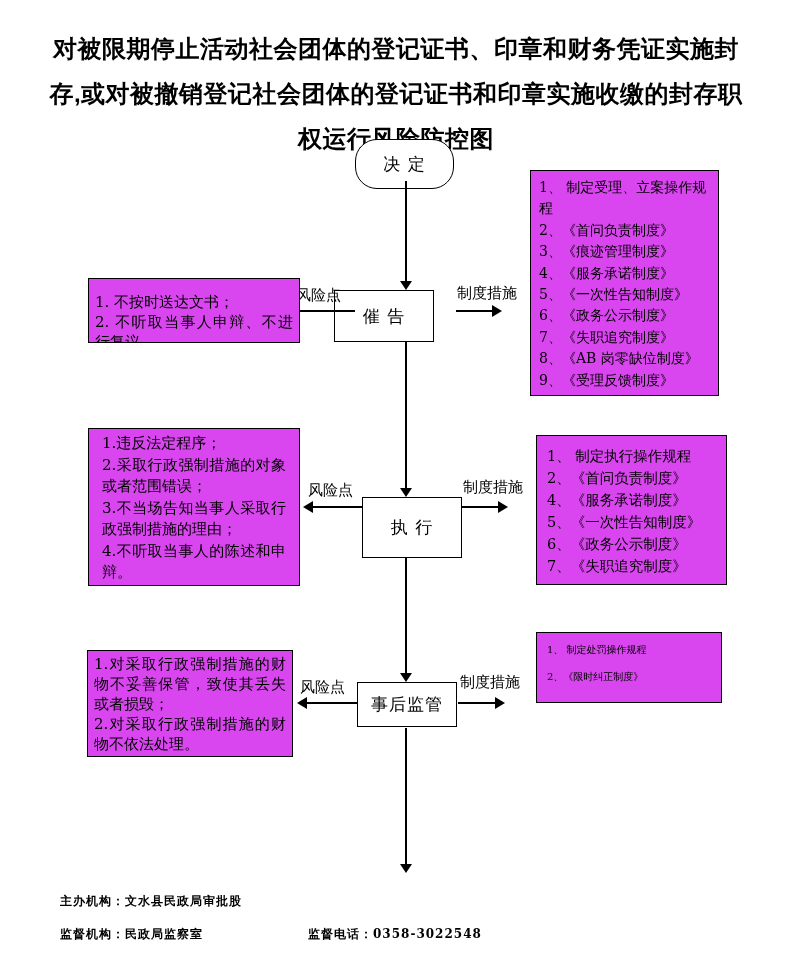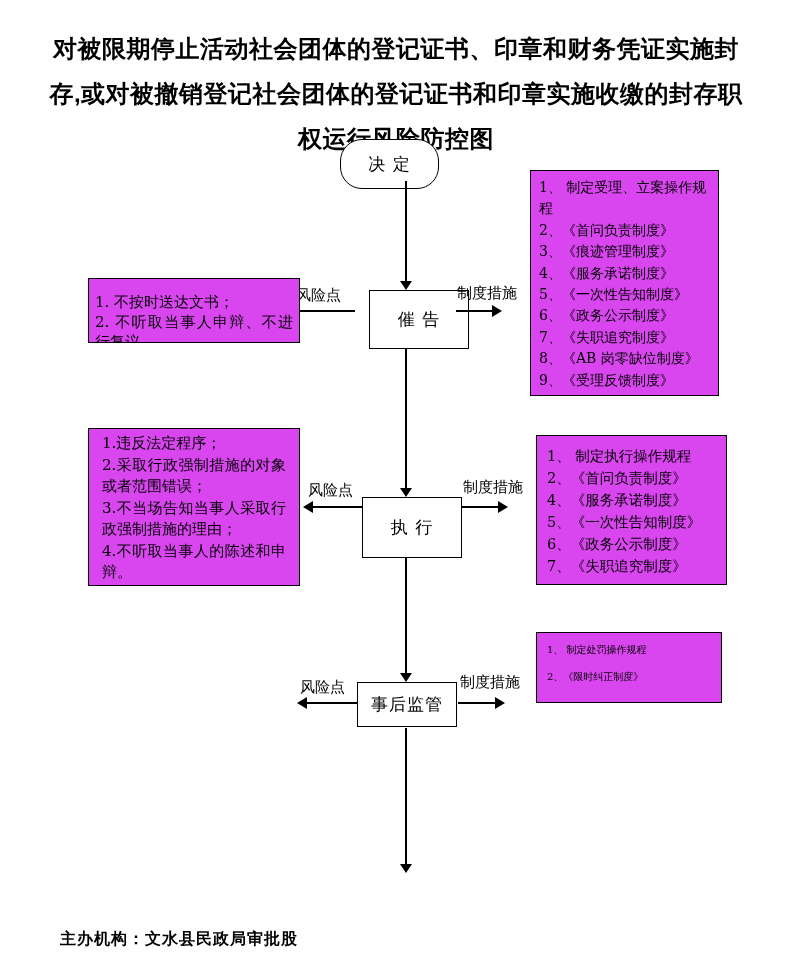--- a/index.html
+++ b/index.html
@@ -34,37 +34,37 @@
   .h-arrow.head-left::before {
     content:""; position:absolute; left:-10px; top:-5px;
     border-top:6px solid transparent; border-bottom:6px solid transparent;
     border-right:10px solid #000;
   }
   .h-arrow.head-right::after {
     content:""; position:absolute; right:-10px; top:-5px;
     border-top:6px solid transparent; border-bottom:6px solid transparent;
     border-left:10px solid #000;
   }
-  .footer-line { position:absolute; font-size:16px; font-weight:bold; letter-spacing:1px;margin-top:36px; }
+  .footer-line { position:absolute; font-size:12px; font-weight:bold; letter-spacing:1px; }
 </style>
 </head>
 <body>
 
 <div class="page">
 
   <div class="title">对被限期停止活动社会团体的登记证书、印章和财务凭证实施封存,或对被撤销登记社会团体的登记证书和印章实施收缴的封存职权运行风险防控图</div>
 
-  <div class="node oval" style="left:340px;top:139px;width:99px;height:50px">决 定</div>
+  <div class="node oval" style="left:355px;top:139px;width:99px;height:50px">决 定</div>
 
   <div class="v-arrow" style="left:405px;top:181px;height:100px"></div>
   <div class="v-arrow" style="left:405px;top:336px;height:152px"></div>
   <div class="v-arrow" style="left:405px;top:546px;height:127px"></div>
   <div class="v-arrow" style="left:405px;top:728px;height:136px"></div>
 
-  <div class="node" style="left:369px;top:290px;width:100px;height:59px">催 告</div>
+  <div class="node" style="left:334px;top:290px;width:100px;height:52px">催 告</div>
   <div class="label" style="left:296px;top:286px">风险点</div>
   <div class="label" style="left:457px;top:284px">制度措施</div>
   <div class="h-arrow head-left" style="left:300px;top:310px;width:55px"></div>
   <div class="h-arrow head-right" style="left:456px;top:310px;width:36px"></div>
   <div class="text-box justify" style="left:88px;top:278px;width:212px;height:65px;padding:13px 6px;font-size:15px;line-height:20px">1. 不按时送达文书；
 2. 不听取当事人申辩、不进行复议。</div>
   <div class="text-box" style="left:530px;top:170px;width:189px;height:226px;padding:6px 8px;font-size:14px;line-height:21.4px">1、 制定受理、立案操作规程
 2、《首问负责制度》
 3、《痕迹管理制度》
 4、《服务承诺制度》
@@ -88,20 +88,23 @@
 4、《服务承诺制度》
 5、《一次性告知制度》
 6、《政务公示制度》
 7、《失职追究制度》</div>
 
   <div class="node" style="left:357px;top:682px;width:100px;height:45px">事后监管</div>
   <div class="label" style="left:300px;top:678px">风险点</div>
   <div class="label" style="left:460px;top:673px">制度措施</div>
   <div class="h-arrow head-left" style="left:307px;top:702px;width:50px"></div>
   <div class="h-arrow head-right" style="left:458px;top:702px;width:37px"></div>
+  <div class="text-box justify" style="left:87px;top:650px;width:206px;height:107px;padding:3px 6px;font-size:15px;line-height:20px">1.对采取行政强制措施的财物不妥善保管，致使其丢失或者损毁；
+2.对采取行政强制措施的财物不依法处理。</div>
   <div class="text-box" style="left:536px;top:632px;width:186px;height:71px;padding:3px 10px;font-size:10px;line-height:27px">1、 制定处罚操作规程
 2、《限时纠正制度》</div>
 
 
   <div class="footer-line" style="left:60px;top:893px">主办机构：文水县民政局审批股</div>
   <div class="footer-line" style="left:60px;top:926px">监督机构：民政局监察室</div>
+  <div class="footer-line" style="left:308px;top:926px">监督电话：0358-3022548</div>
 
 </div>
 
 </body></html>

